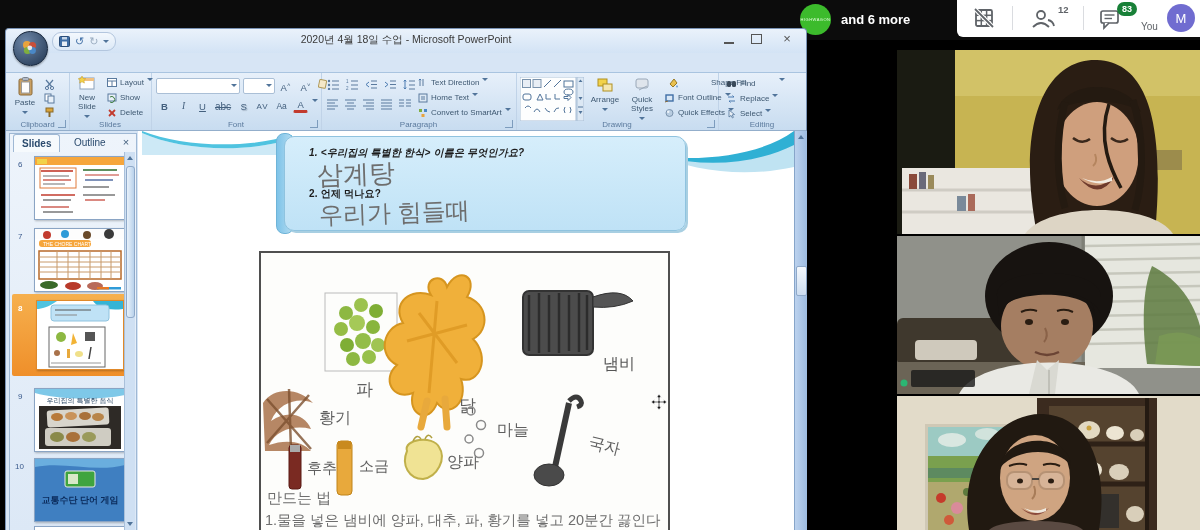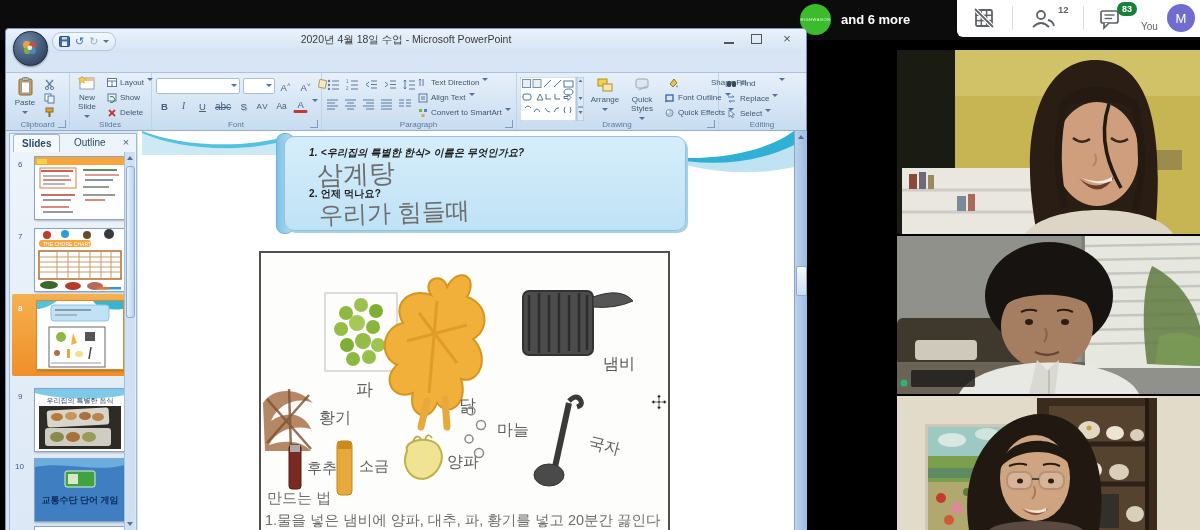--- a/index.html
+++ b/index.html
@@ -322,21 +322,21 @@
           </svg>
         <span>Text Direction</span>
           <span class="dd"></span>
       </div>
       <div class="rrow" style="left:97px;top:20px;">
         <svg width="10" height="10" viewBox="0 0 10 10">
             <rect x="1" y="1" width="8" height="8" fill="#dce8f4" stroke="#5a7a9e"></rect>
             <line x1="3" y1="4" x2="7" y2="4" stroke="#5a7a9e"></line>
             <line x1="3" y1="6" x2="7" y2="6" stroke="#5a7a9e"></line>
           </svg>
-        <span>Align Text</span>
+        <span>Home Text</span>
           <span class="dd"></span>
       </div>
       <div class="rrow" style="left:97px;top:35px;">
         <svg width="10" height="10" viewBox="0 0 10 10">
             <rect x="1" y="1" width="3" height="3" fill="#7fae3f"></rect>
             <rect x="6" y="1" width="3" height="3" fill="#4a88c7"></rect>
             <rect x="3.5" y="6" width="3" height="3" fill="#e8a33d"></rect>
           </svg>
         <span>Convert to SmartArt</span>
           <span class="dd"></span>

